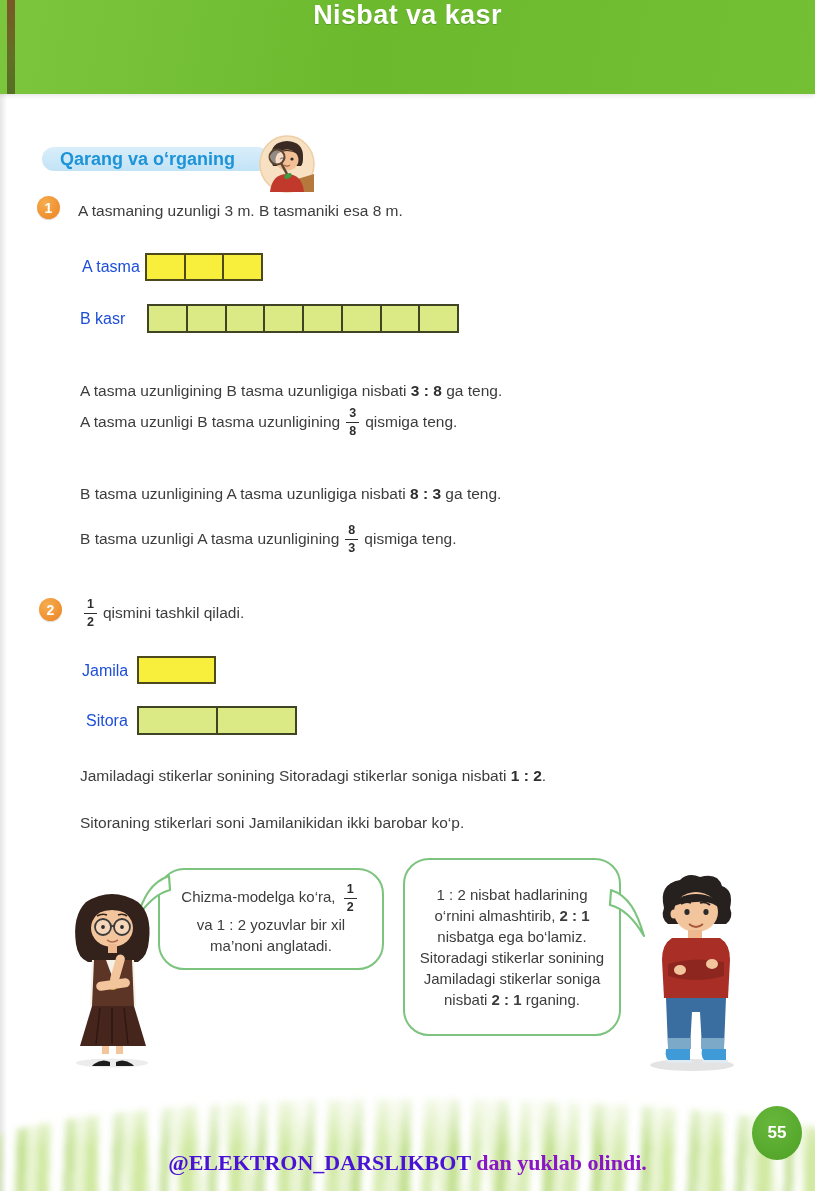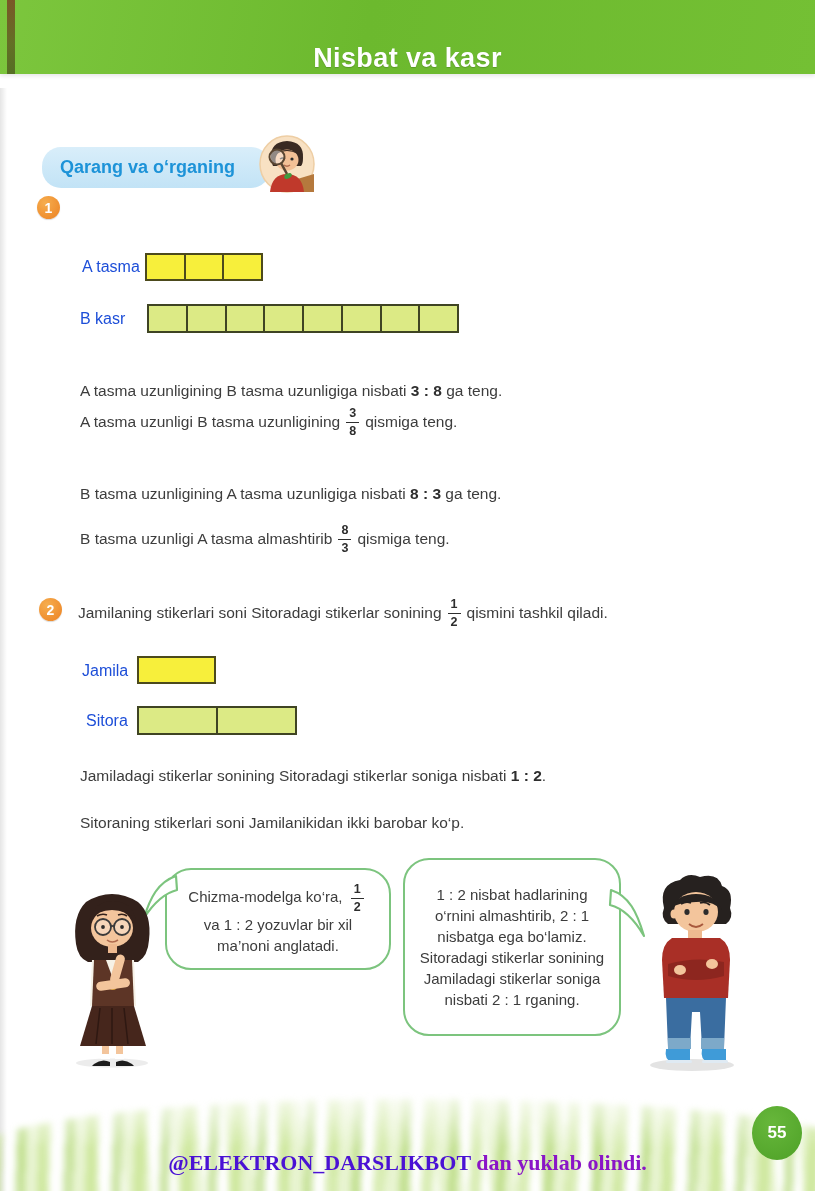--- a/index.html
+++ b/index.html
@@ -6,30 +6,30 @@
   .page{
     position:relative;width:815px;height:1191px;overflow:hidden;
     background:#ffffff;
     font-family:"Liberation Sans","DejaVu Sans",sans-serif;
     color:#3d3d3d;
   }
   
   .page-edge{position:absolute;left:0;top:88px;bottom:0;width:7px;
     background:linear-gradient(90deg,rgba(0,0,0,.10),rgba(0,0,0,0));}
   
-  .banner{position:absolute;left:0;top:0;width:815px;height:74px;
+  .banner{position:absolute;left:0;top:0;width:815px;height:94px;
     background:linear-gradient(100deg,#7cc63d 0%,#6cb92e 45%,#74c034 100%);
-    display:flex;align-items:flex-end;justify-content:center;
+    display:flex;align-items:flex-start;justify-content:center;
     box-shadow:0 2px 4px rgba(0,0,0,.10);}
   .banner::before{content:"";position:absolute;left:7px;top:0;bottom:0;width:8px;
     background:linear-gradient(180deg,#7a3b22 0%,#5d5a20 60%,#4c5a1e 100%);opacity:.8;}
   .banner-title{color:#ffffff;font-size:27px;font-weight:800;letter-spacing:.4px;
     text-shadow:0 1px 1px rgba(0,0,0,.18);}
   
-  .pill{position:absolute;left:42px;top:147px;width:228px;height:41px;
+  .pill{position:absolute;left:42px;top:147px;width:228px;height:24px;
     background:linear-gradient(180deg,#d9eefa,#c2e3f6);
     border-radius:19px;display:flex;align-items:center;padding-left:18px;box-sizing:border-box;}
   .pill-label{color:#1d93d8;font-size:18px;font-weight:700;}
   .avatar{position:absolute;left:258px;top:134px;width:58px;height:60px;}
   
   .num-circle{position:absolute;width:23px;height:23px;border-radius:50%;
     background:radial-gradient(circle at 35% 30%,#f6ad4e,#ec8223);
     color:#fff;font-size:14px;font-weight:700;
     display:flex;align-items:center;justify-content:center;
     box-shadow:0 1px 1px rgba(0,0,0,.15);}
@@ -48,21 +48,21 @@
   .bar{position:absolute;display:flex;border:2px solid #444;box-sizing:border-box;
     background:#fff;}
   .bar-cell{flex:1;border-right:2px solid #444;}
   .bar-cell:last-child{border-right:none;}
   
   .bubble{position:absolute;background:#ffffff;border:2.2px solid #7cc47e;
     border-radius:26px;box-sizing:border-box;color:#3c3c3c;
     font-size:15px;line-height:1.4;text-align:center;
     display:flex;align-items:center;justify-content:center;padding:10px 12px;}
   .bubble-inner{display:block;}
-  .bubble .b{font-weight:400;}
+  .bubble .b{font-weight:700;}
   .bubble .frac{margin:0 4px;}
   .tail{position:absolute;}
   
   .character{position:absolute;}
   
   .grass{position:absolute;left:-30px;right:-30px;bottom:-18px;height:110px;
     border-radius:50% 50% 0 0 / 55px 45px 0 0;
     background:
       linear-gradient(180deg,rgba(255,255,255,.75),rgba(255,255,255,0) 45%),
       repeating-linear-gradient(92deg,rgba(164,208,94,.55) 0 10px,rgba(255,255,255,0) 10px 22px,rgba(186,222,120,.55) 22px 34px,rgba(255,255,255,0) 34px 48px),
@@ -101,20 +101,23 @@
     <path d="M26 31 q3 2.5 6 0" stroke="#b06a4e" stroke-width="1.4" fill="none"></path>
     <path d="M12 58 Q14 40 29 40 Q44 40 46 58 Z" fill="#c0392b"></path>
     <circle cx="19" cy="23" r="7.5" fill="rgba(255,255,255,.45)" stroke="#5a4632" stroke-width="2"></circle>
     <line x1="23" y1="29" x2="29" y2="40" stroke="#5a4632" stroke-width="2.6"></line>
     <ellipse cx="30" cy="42" rx="4" ry="2.4" fill="#3f9b3f" transform="rotate(-25 30 42)"></ellipse>
   </svg>
 
   <div class="num-circle" style="left:37px;top:196px">
     <span>1</span>
   </div>
+  <div class="line" style="left:78px;top:202px">
+    <span>A tasmaning uzunligi 3 m. B tasmaniki esa 8 m.</span>
+  </div>
 
   <div class="bar-label" style="left:82px;top:258px">A tasma</div>
   <div class="bar" style="left: 145px; top: 253px; width: 118px; height: 28px; border-color: rgb(76, 74, 28);">
       <div class="bar-cell" style="background: rgb(247, 239, 59); border-color: rgb(76, 74, 28);"></div>
       <div class="bar-cell" style="background: rgb(247, 239, 59); border-color: rgb(76, 74, 28);"></div>
       <div class="bar-cell" style="background: rgb(247, 239, 59); border-color: rgb(76, 74, 28);"></div>
     </div>
 
   <div class="bar-label" style="left:80px;top:310px">B kasr</div>
   <div class="bar" style="left: 147px; top: 304px; width: 312px; height: 29px; border-color: rgb(63, 68, 35);">
@@ -133,30 +136,29 @@
   </div>
   <div class="line" style="left:80px;top:403px;height:38px">
     <span>A tasma uzunligi B tasma uzunligining</span>
     <span class="frac"><span class="num">3</span><span class="den">8</span></span>
     <span>qismiga teng.</span>
   </div>
   <div class="line" style="left:80px;top:485px">
     <span>B tasma uzunligining A tasma uzunligiga nisbati </span><span class="b">8 : 3</span><span> ga teng.</span>
   </div>
   <div class="line" style="left:80px;top:520px;height:38px">
-    <span>B tasma uzunligi A tasma almashtirib</span>
+    <span>B tasma uzunligi A tasma uzunligining</span>
     <span class="frac"><span class="num">8</span><span class="den">3</span></span>
     <span>qismiga teng.</span>
   </div>
 
   <div class="num-circle" style="left:39px;top:598px">
     <span>2</span>
   </div>
   <div class="line" style="left:78px;top:594px;height:38px">
-    <span>Jamilaning stikerlari soni Sitoradagi stikerlar sonining</span>
     <span class="frac"><span class="num">1</span><span class="den">2</span></span>
     <span>qismini tashkil qiladi.</span>
   </div>
 
   <div class="bar-label" style="left:82px;top:662px">Jamila</div>
   <div class="bar" style="left: 137px; top: 656px; width: 79px; height: 28px; border-color: rgb(76, 74, 28);">
       <div class="bar-cell" style="background: rgb(247, 239, 59); border-color: rgb(76, 74, 28);"></div>
     </div>
 
   <div class="bar-label" style="left:86px;top:712px">Sitora</div>
@@ -165,21 +167,21 @@
       <div class="bar-cell" style="background: rgb(220, 234, 133); border-color: rgb(63, 68, 35);"></div>
     </div>
 
   <div class="line" style="left:80px;top:767px">
     <span>Jamiladagi stikerlar sonining Sitoradagi stikerlar soniga nisbati </span><span class="b">1 : 2</span><span>.</span>
   </div>
   <div class="line" style="left:80px;top:814px">
     <span>Sitoraning stikerlari soni Jamilanikidan ikki barobar ko‘p.</span>
   </div>
 
-  <div class="bubble" style="left:165px;top:868px;width:226px;height:102px">
+  <div class="bubble" style="left:158px;top:868px;width:226px;height:102px">
     <svg class="tail" style="left:-25px;top:2px" width="36" height="48" viewBox="0 0 36 48">
       <path d="M34 4 C16 10 8 26 2 46 C13 29 23 21 35 18 Z" fill="#ffffff" stroke="#7cc47e" stroke-width="2.2" stroke-linejoin="round"></path>
     </svg>
     <span class="bubble-inner">
       <span>Chizma-modelga ko‘ra,</span>
       <span class="frac">
           <span class="num">1</span>
           <span class="den">2</span>
         </span>
       <span>va 1 : 2 yozuvlar bir xil ma’noni anglatadi.</span>

